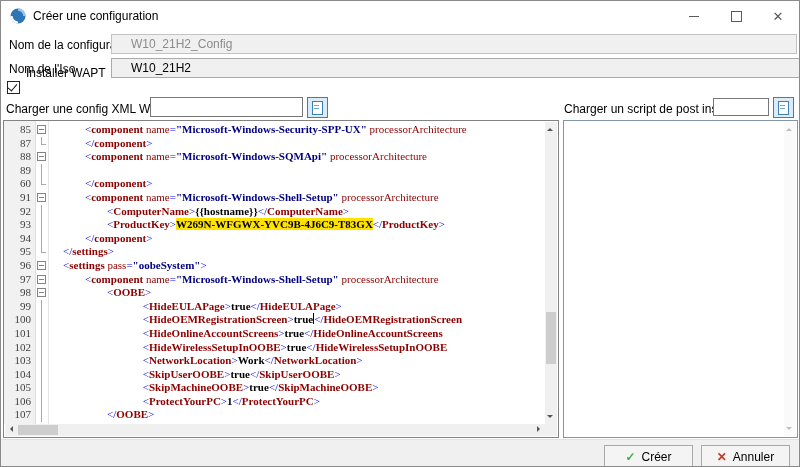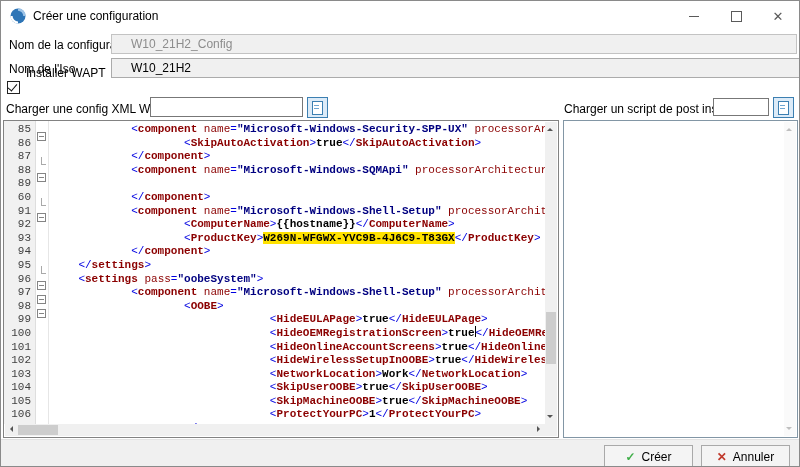--- a/index.html
+++ b/index.html
@@ -34,21 +34,21 @@
   .fb-winpe{left:306px;top:96px;} .fb-post{left:772px;top:96px;}
   .doc{width:9px;height:12px;background:#fff;border:1px solid #3c7fb1;position:relative;}
   .doc:before{content:"";position:absolute;left:1px;top:3px;width:5px;height:1px;background:#6ea6d2;box-shadow:0 3px 0 #6ea6d2;}
 
   
   .editor{position:absolute;left:2px;top:119px;width:556px;height:318px;background:#fff;
           border:1px solid #828282;box-sizing:border-box;overflow:hidden;}
   .gutter-bg{position:absolute;left:0;top:0;bottom:13px;width:31px;background:#f1f1f1;border-right:1px solid #dedede;}
   .fold-sep{position:absolute;left:44px;top:0;bottom:13px;width:1px;background:#e6e6e6;}
   .code-lines{position:absolute;left:0;top:2px;right:13px;bottom:13px;overflow:hidden;}
-  .code-row{display:flex;height:13.6px;line-height:13.6px;font-family:Liberation Mono, monospace;font-size:11px;white-space:pre;align-items:center;}
+  .code-row{display:flex;height:13.6px;line-height:13.6px;font-family:Liberation Serif, serif;font-size:11px;white-space:pre;}
   .lnum{flex:none;width:27px;padding-right:4px;text-align:right;color:#3f3f3f;}
   .fold{flex:none;width:14px;position:relative;}
   .fold-line:before{content:"";position:absolute;left:6px;top:0;bottom:0;width:1px;background:#a9a9a9;}
   .fold-end:before{content:"";position:absolute;left:6px;top:0;height:7px;width:1px;background:#a9a9a9;}
   .fold-end:after{content:"";position:absolute;left:6px;top:7px;width:5px;height:1px;background:#a9a9a9;}
   .foldbox{position:absolute;left:2px;top:2px;width:9px;height:9px;box-sizing:border-box;border:1px solid #848484;background:#fff;}
   .foldbox:after{content:"";position:absolute;left:1px;top:3px;width:5px;height:1px;background:#848484;}
   .code-text{padding-left:3px;}
   .sg-c{display:inline-block;width:1px;height:11px;background:#000;vertical-align:-1px;}
 
@@ -129,21 +129,20 @@
   <input class="input i-post" value="" style="">
   <span class="filebtn fb-post">
       <span class="doc"></span>
     </span>
 
   <div class="editor">
     <div class="gutter-bg"></div>
     <div class="fold-sep"></div>
     <div class="code-lines">
         <div class="code-row"><span class="lnum">85</span><span class="fold"><span class="foldbox"></span></span><span class="code-text">            <span class="sg-s">&lt;</span><span class="sg-e">component</span><span class="sg-a"> name</span><span class="sg-s">=</span><span class="sg-v">"Microsoft-Windows-Security-SPP-UX"</span><span class="sg-a"> processorArchitecture</span></span></div>
-        <div class="code-row"><span class="lnum">86</span><span class="fold fold-line"></span><span class="code-text">                    <span class="sg-s">&lt;</span><span class="sg-e">SkipAutoActivation</span><span class="sg-s">&gt;</span><span class="sg-t">true</span><span class="sg-s">&lt;/</span><span class="sg-e">SkipAutoActivation</span><span class="sg-s">&gt;</span></span></div>
         <div class="code-row"><span class="lnum">87</span><span class="fold fold-end"></span><span class="code-text">            <span class="sg-s">&lt;/</span><span class="sg-e">component</span><span class="sg-s">&gt;</span></span></div>
         <div class="code-row"><span class="lnum">88</span><span class="fold"><span class="foldbox"></span></span><span class="code-text">            <span class="sg-s">&lt;</span><span class="sg-e">component</span><span class="sg-a"> name</span><span class="sg-s">=</span><span class="sg-v">"Microsoft-Windows-SQMApi"</span><span class="sg-a"> processorArchitecture</span></span></div>
         <div class="code-row"><span class="lnum">89</span><span class="fold fold-line"></span></div>
         <div class="code-row"><span class="lnum">60</span><span class="fold fold-end"></span><span class="code-text">            <span class="sg-s">&lt;/</span><span class="sg-e">component</span><span class="sg-s">&gt;</span></span></div>
         <div class="code-row"><span class="lnum">91</span><span class="fold"><span class="foldbox"></span></span><span class="code-text">            <span class="sg-s">&lt;</span><span class="sg-e">component</span><span class="sg-a"> name</span><span class="sg-s">=</span><span class="sg-v">"Microsoft-Windows-Shell-Setup"</span><span class="sg-a"> processorArchitecture</span></span></div>
         <div class="code-row"><span class="lnum">92</span><span class="fold fold-line"></span><span class="code-text">                    <span class="sg-s">&lt;</span><span class="sg-e">ComputerName</span><span class="sg-s">&gt;</span><span class="sg-t">{{hostname}}</span><span class="sg-s">&lt;/</span><span class="sg-e">ComputerName</span><span class="sg-s">&gt;</span></span></div>
         <div class="code-row"><span class="lnum">93</span><span class="fold fold-line"></span><span class="code-text">                    <span class="sg-s">&lt;</span><span class="sg-e">ProductKey</span><span class="sg-s">&gt;</span><span class="sg-hl">W269N-WFGWX-YVC9B-4J6C9-T83GX</span><span class="sg-s">&lt;/</span><span class="sg-e">ProductKey</span><span class="sg-s">&gt;</span></span></div>
         <div class="code-row"><span class="lnum">94</span><span class="fold fold-line"></span><span class="code-text">            <span class="sg-s">&lt;/</span><span class="sg-e">component</span><span class="sg-s">&gt;</span></span></div>
         <div class="code-row"><span class="lnum">95</span><span class="fold fold-end"></span><span class="code-text">    <span class="sg-s">&lt;/</span><span class="sg-e">settings</span><span class="sg-s">&gt;</span></span></div>
         <div class="code-row"><span class="lnum">96</span><span class="fold"><span class="foldbox"></span></span><span class="code-text">    <span class="sg-s">&lt;</span><span class="sg-e">settings</span><span class="sg-a"> pass</span><span class="sg-s">=</span><span class="sg-v">"oobeSystem"</span><span class="sg-s">&gt;</span></span></div>

